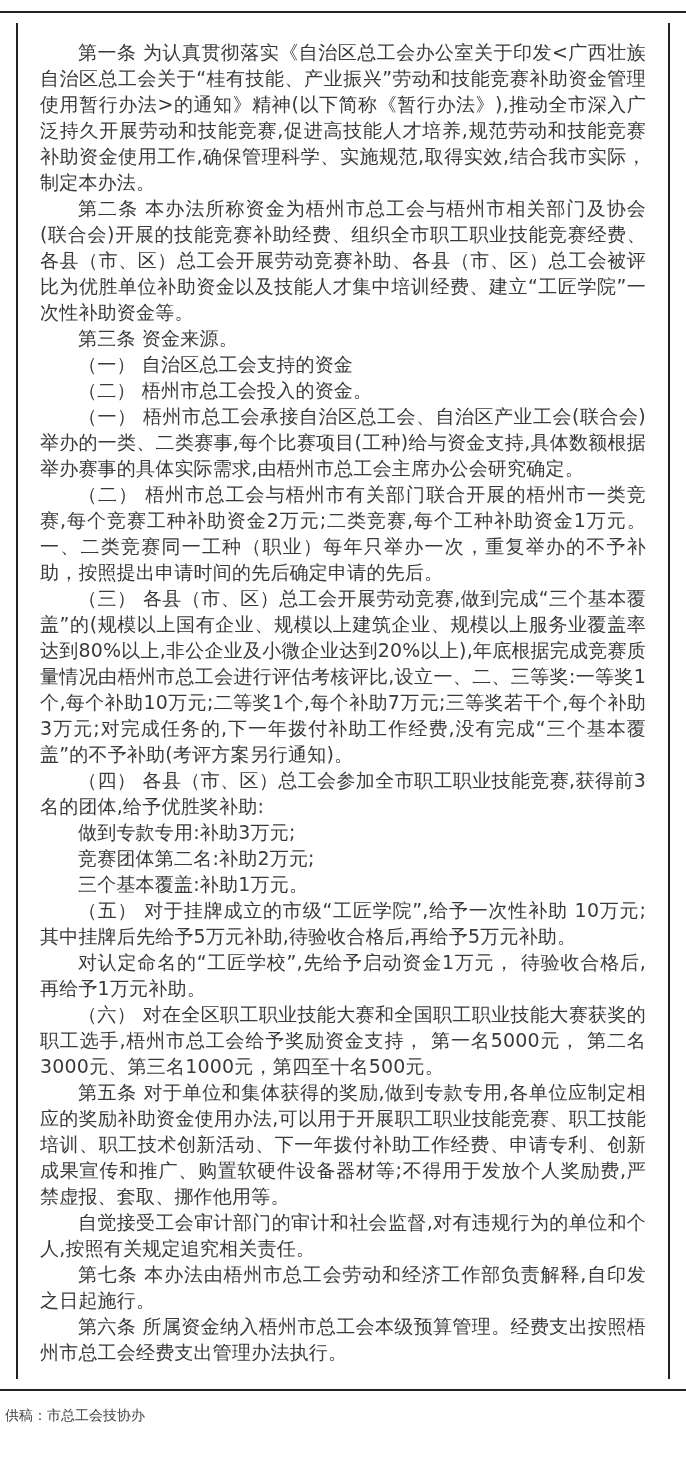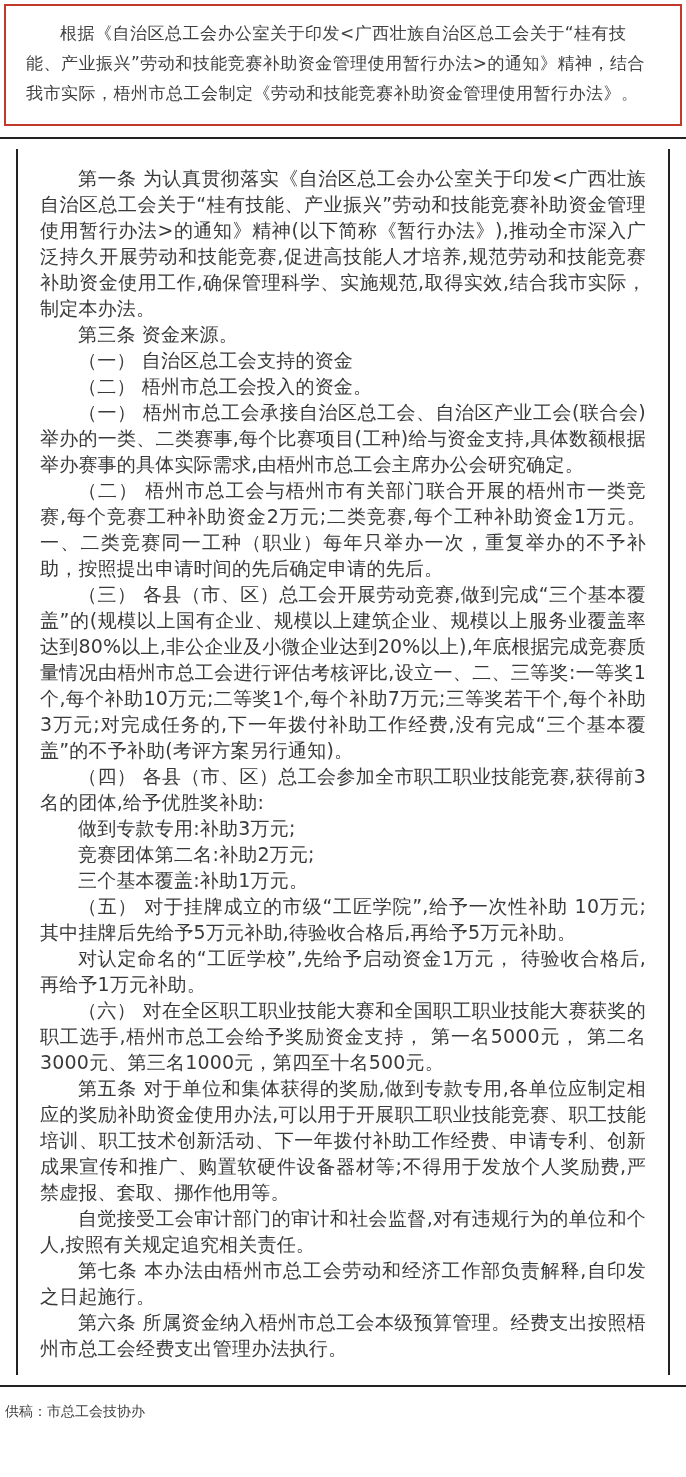--- a/index.html
+++ b/index.html
@@ -66,29 +66,27 @@
     font-size: 14px;
     line-height: 24.5px;
     color: #3f3f3f;
   }
 </style>
 </head>
 <body>
 
 <div class="page">
 
-  <div class="intro-box">
-    <p>根据《自治区总工会办公室关于印发&lt;广西壮族自治区总工会关于“桂有技能、产业振兴”劳动和技能竞赛补助资金管理使用暂行办法&gt;的通知》精神，结合我市实际，梧州市总工会制定《劳动和技能竞赛补助资金管理使用暂行办法》。</p>
-  </div>
 
   <hr class="rule">
 
   <div class="doc-box">
     <div id="doc-body">
         <p class="para">第一条 为认真贯彻落实《自治区总工会办公室关于印发&lt;广西壮族自治区总工会关于“桂有技能、产业振兴”劳动和技能竞赛补助资金管理使用暂行办法&gt;的通知》精神(以下简称《暂行办法》),推动全市深入广泛持久开展劳动和技能竞赛,促进高技能人才培养,规范劳动和技能竞赛补助资金使用工作,确保管理科学、实施规范,取得实效,结合我市实际， 制定本办法。</p>
+        <p class="para">第二条 本办法所称资金为梧州市总工会与梧州市相关部门及协会(联合会)开展的技能竞赛补助经费、组织全市职工职业技能竞赛经费、各县（市、区）总工会开展劳动竞赛补助、各县（市、区）总工会被评比为优胜单位补助资金以及技能人才集中培训经费、建立“工匠学院”一次性补助资金等。</p>
         <p class="para">第三条  资金来源。</p>
         <p class="para">（一） 自治区总工会支持的资金</p>
         <p class="para">（二） 梧州市总工会投入的资金。</p>
         <p class="para">（一） 梧州市总工会承接自治区总工会、自治区产业工会(联合会)举办的一类、二类赛事,每个比赛项目(工种)给与资金支持,具体数额根据举办赛事的具体实际需求,由梧州市总工会主席办公会研究确定。</p>
         <p class="para">（二） 梧州市总工会与梧州市有关部门联合开展的梧州市一类竞赛,每个竞赛工种补助资金2万元;二类竞赛,每个工种补助资金1万元。一、二类竞赛同一工种（职业）每年只举办一次，重复举办的不予补助，按照提出申请时间的先后确定申请的先后。</p>
         <p class="para">（三） 各县（市、区）总工会开展劳动竞赛,做到完成“三个基本覆盖”的(规模以上国有企业、规模以上建筑企业、规模以上服务业覆盖率达到80%以上,非公企业及小微企业达到20%以上),年底根据完成竞赛质量情况由梧州市总工会进行评估考核评比,设立一、二、三等奖:一等奖1个,每个补助10万元;二等奖1个,每个补助7万元;三等奖若干个,每个补助3万元;对完成任务的,下一年拨付补助工作经费,没有完成“三个基本覆盖”的不予补助(考评方案另行通知)。</p>
         <p class="para">（四） 各县（市、区）总工会参加全市职工职业技能竞赛,获得前3名的团体,给予优胜奖补助:</p>
         <p class="para">做到专款专用:补助3万元;</p>
         <p class="para">竞赛团体第二名:补助2万元;</p>
         <p class="para">三个基本覆盖:补助1万元。</p>

